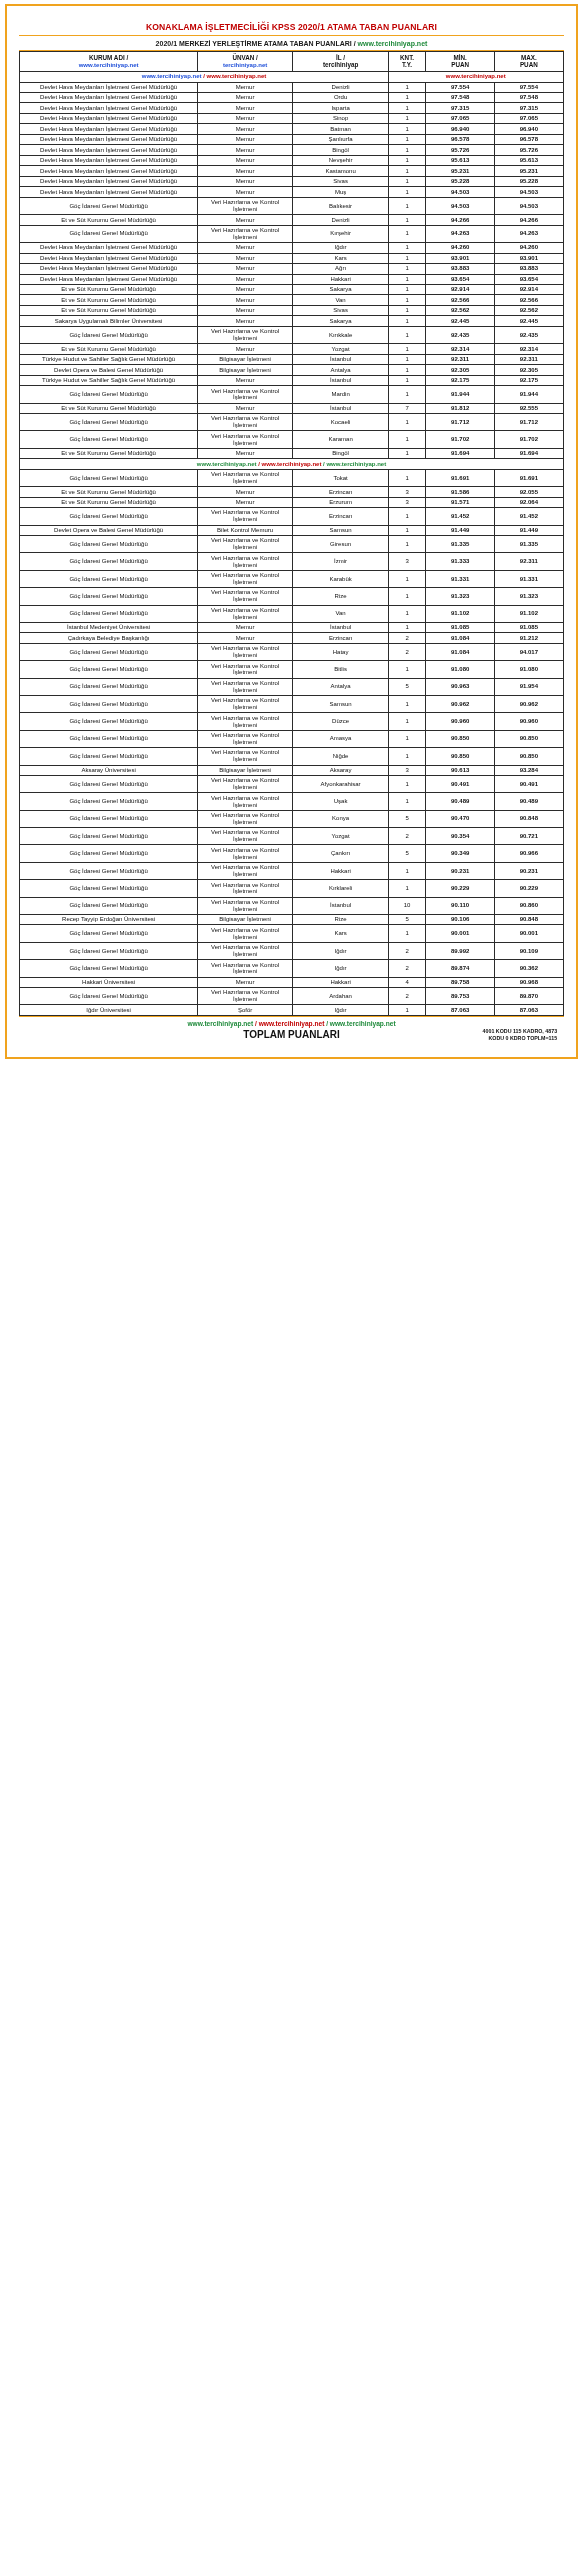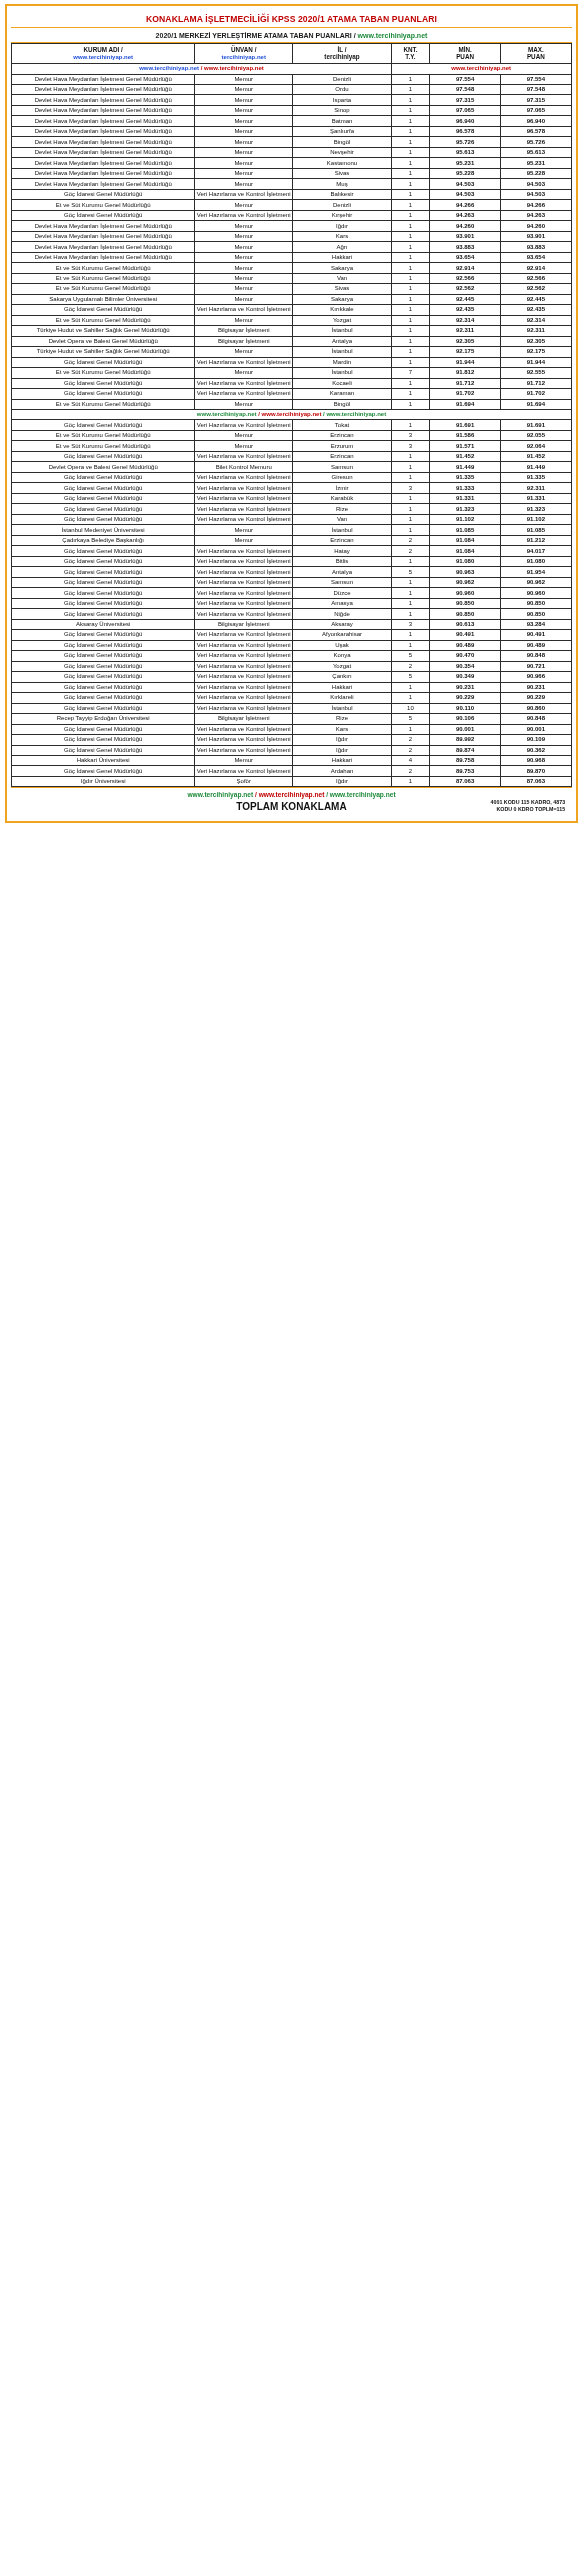--- a/index.html
+++ b/index.html
@@ -10,21 +10,21 @@
     width: 583px;
   }
   .page {
     width: 583px;
     padding: 4px 5.3px 5.3px 5.3px;
     background: #fff;
   }
   .outer {
     border: 2px solid #f0a31e;
     background: #fff;
-    padding: 4px;
+    padding: 12px;
   }
   .title-bar {
     border-bottom: 1.3px solid #f0a31e;
     text-align: center;
     padding: 4px 2.6px 3.3px 2.6px;
   }
   .title-bar .t1 {
     font-size: 8.6px;
     font-weight: bold;
     color: #c00000;
@@ -721,21 +721,21 @@
     <div class="sep-line"></div>
 
     <div class="footer">
       <div class="promo">
         <span class="promo-green">www.tercihiniyap.net</span>
         <span class="promo-red">/ www.tercihiniyap.net</span>
         <span class="promo-green">/ www.tercihiniyap.net</span>
       </div>
       <div class="footer-flex">
         <div style="width:125px"></div>
-        <div class="footer-total">TOPLAM KONAKLAMA</div>
+        <div class="footer-total">TOPLAM PUANLARI</div>
         <div class="footer-codes">
           <div>4001 KODU 115 KADRO, 4873</div>
           <div>KODU 0 KDRO TOPLM=115</div>
         </div>
       </div>
     </div>
 
   </div>
 </div>
 

